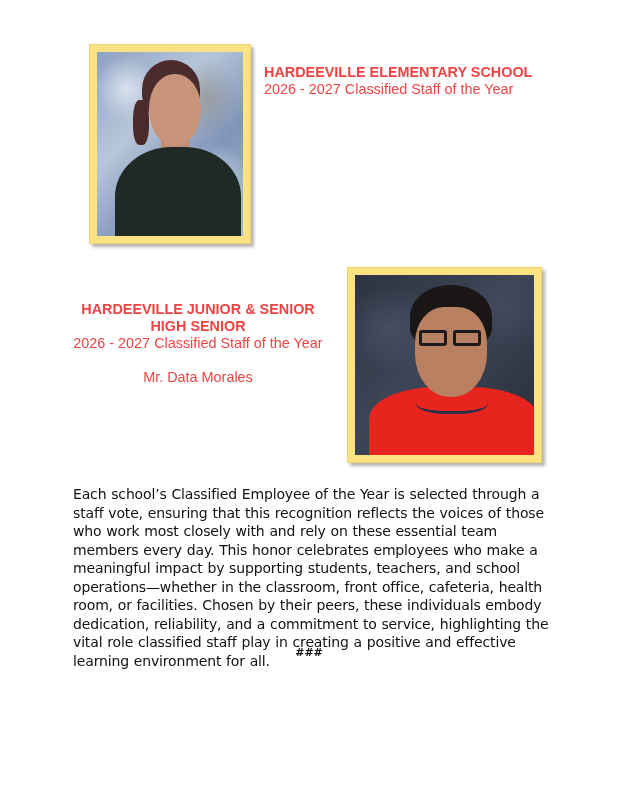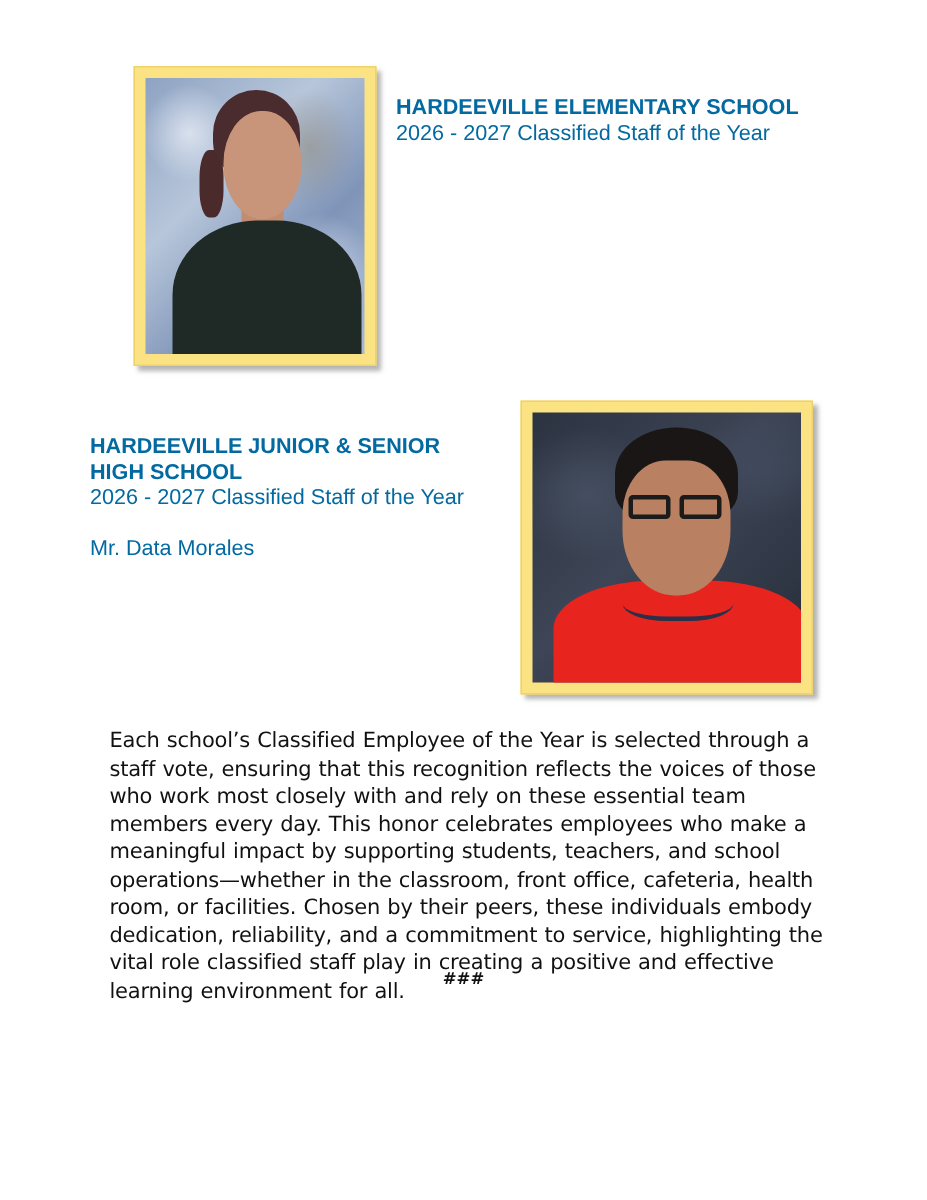--- a/index.html
+++ b/index.html
@@ -39,26 +39,26 @@
     #photo2 .face2 { position:absolute; left: 60px; top: 32px; width: 72px; height: 90px; border-radius: 40% 40% 48% 48%; background: #b98162; }
     #photo2 .glasses { position:absolute; left: 60px; top: 55px; width: 72px; height: 18px; }
     #photo2 .glasses span { position:absolute; top:0; width: 28px; height: 16px; border: 3px solid #1b1b1b; border-radius: 3px; box-sizing: border-box; }
     #photo2 .shirt { position:absolute; left: 14px; top: 112px; width: 170px; height: 80px; border-radius: 40% 40% 0 0; background: #e8241e; }
     #photo2 .collar { position:absolute; left: 60px; top: 110px; width: 74px; height: 26px; border-bottom: 3px solid #2a2f4a; border-radius: 0 0 40% 40%; }
     .text-block {
       position: absolute;
       font-family: "Liberation Sans", sans-serif;
       font-size: 14.4px;
       line-height: 17px;
-      color: #0369a1;
+      color: #ef4444;
     }
     .text-block .bold { font-weight: bold; }
     .text-block .gap { height: 17px; }
     #caption1 { left: 264px; top: 64px; text-align: left; width: 300px; }
-    #caption2 { left: 60px; top: 290px; width: 276px; text-align: left; }
+    #caption2 { left: 60px; top: 301px; width: 276px; text-align: center; }
     #body-para {
       position: absolute;
       left: 73px; top: 485px; width: 480px;
       font-family: "DejaVu Sans", sans-serif;
       font-size: 14px;
       line-height: 18.5px;
       color: #111;
       letter-spacing: -0.15px;
       word-spacing: 0.5px;
     }
@@ -83,21 +83,21 @@
 </div>
 
 <div class="text-block" id="caption1">
   <div class="bold">HARDEEVILLE ELEMENTARY SCHOOL</div>
   <div>2026 - 2027 Classified Staff of the Year</div>
   <div class="gap"></div>
 </div>
 
 <div class="text-block" id="caption2">
   <div class="bold">HARDEEVILLE JUNIOR &amp; SENIOR</div>
-  <div class="bold">HIGH SCHOOL</div>
+  <div class="bold">HIGH SENIOR</div>
   <div>2026 - 2027 Classified Staff of the Year</div>
   <div class="gap"></div>
   <div>Mr. Data Morales</div>
 </div>
 
 <div class="frame" id="frame2">
   <div class="photo" id="photo2" aria-label="Portrait of Mr. Isael Morales">
     <div class="shirt"></div>
     <div class="collar"></div>
     <div class="hair2"></div>

